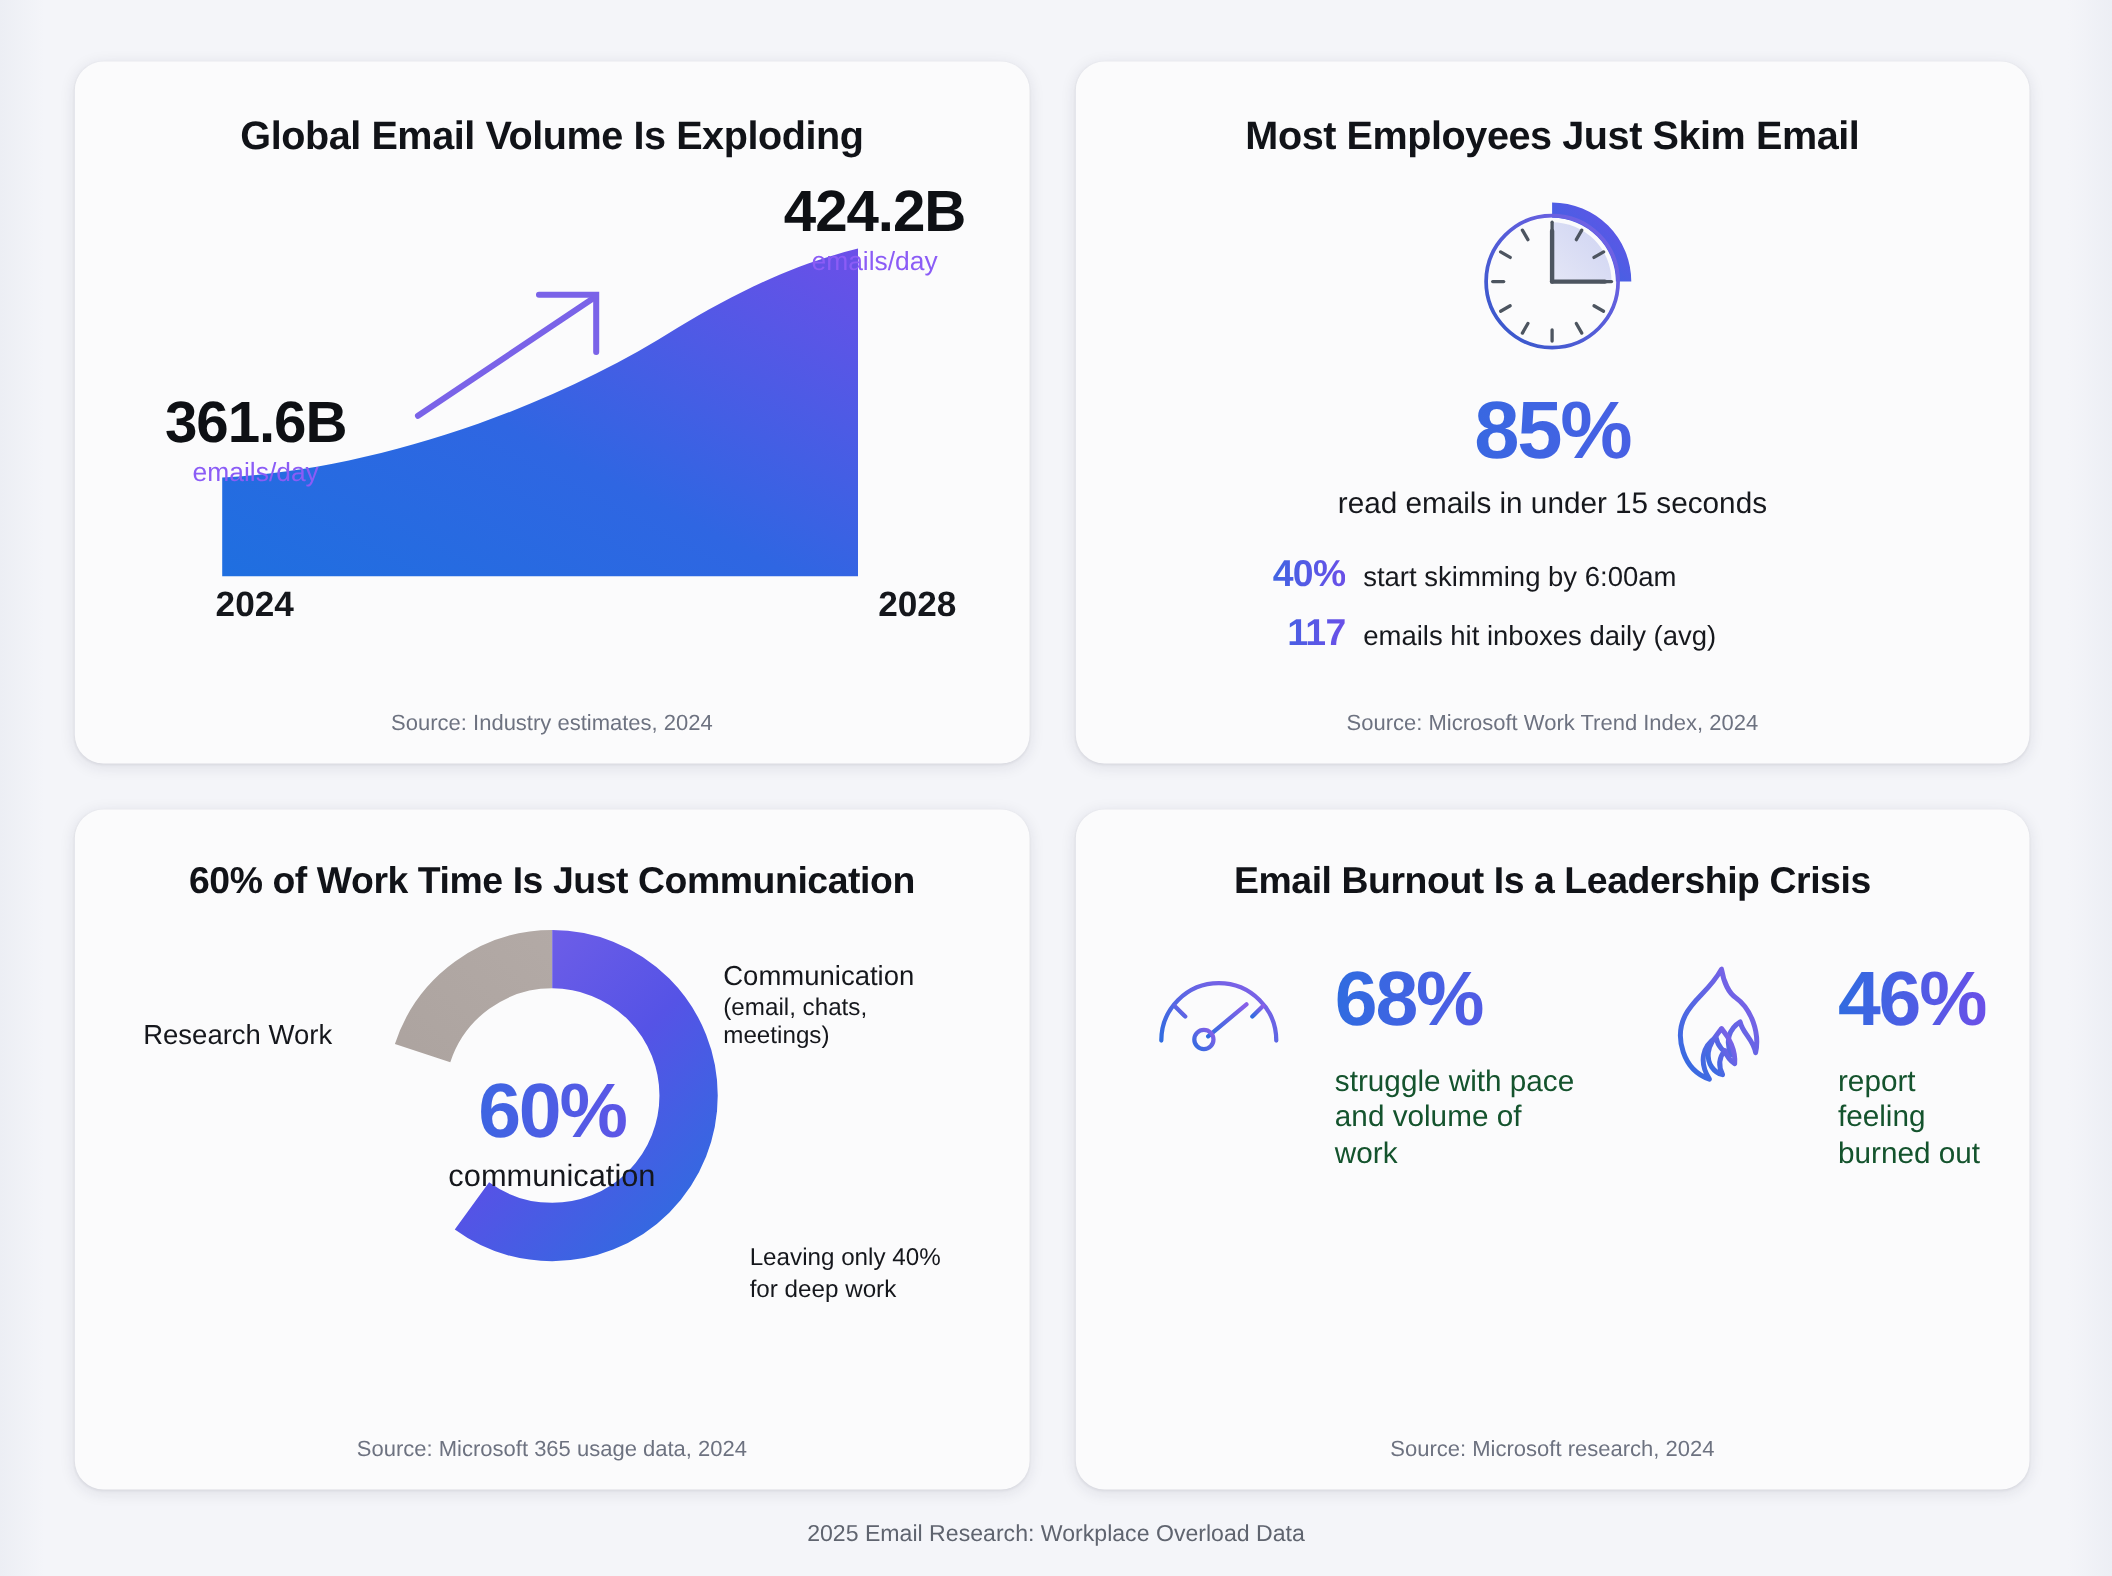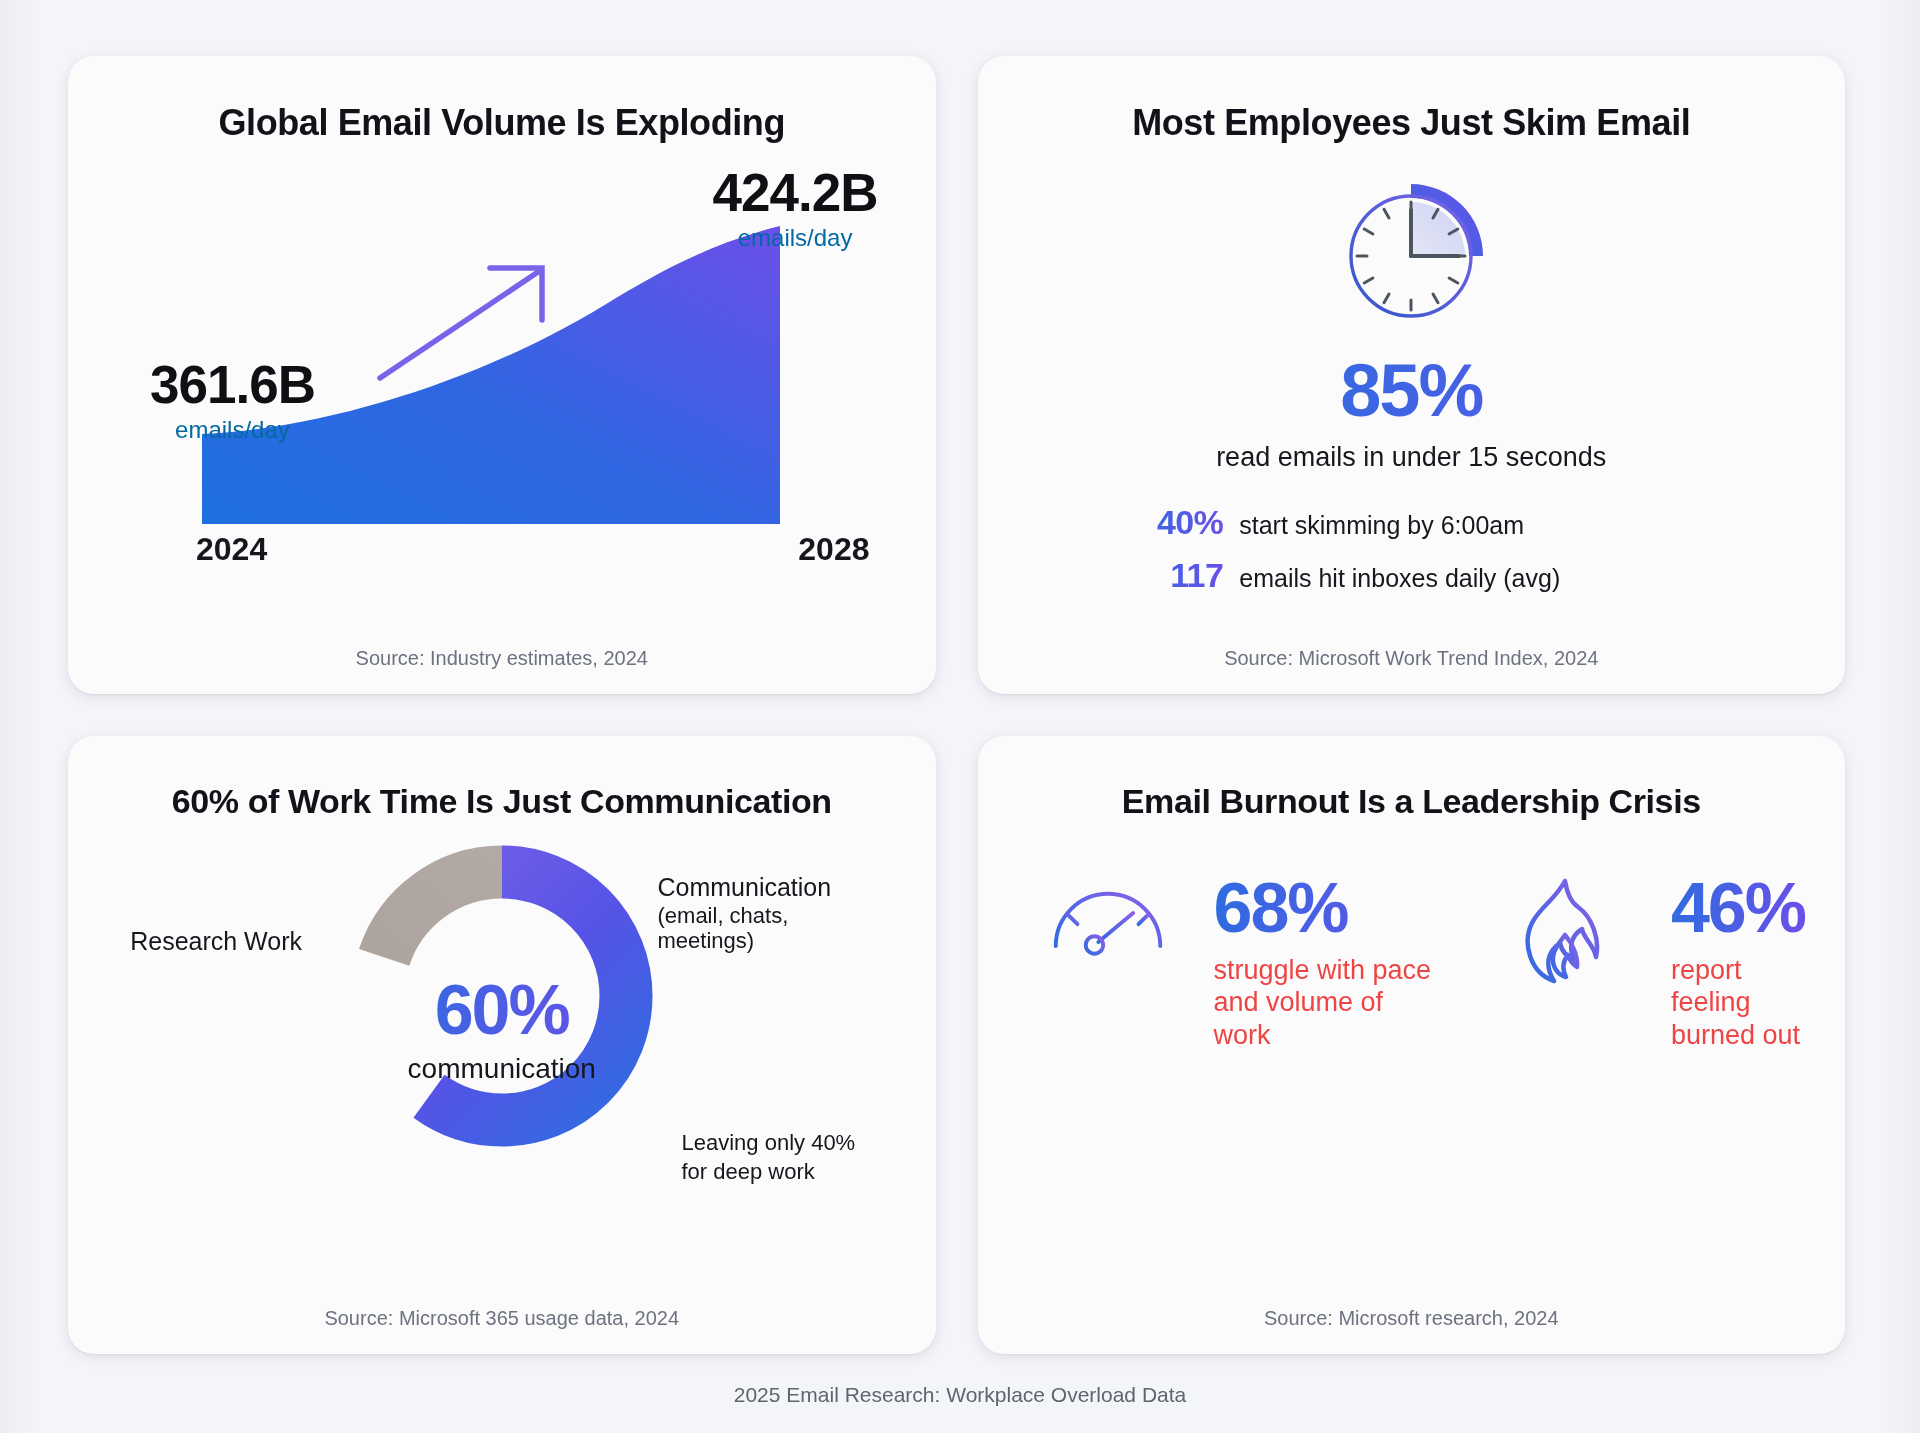--- a/index.html
+++ b/index.html
@@ -95,21 +95,21 @@
   }
   .big-num {
     font-size: 53px;
     font-weight: 700;
     letter-spacing: -1px;
     color: #0e1014;
     line-height: 1.02;
   }
   .big-num-sub {
     font-size: 24px;
-    color: #0369a1;
+    color: #8b5cf6;
     margin-top: 4px;
   }
   .area-svg {
     position: absolute;
     left: 88px;
     bottom: 54px;
   }
   .arrow-svg {
     position: absolute;
     left: 262px;
@@ -264,23 +264,23 @@
     font-weight: 700;
     letter-spacing: -2px;
     line-height: 0.95;
     background: linear-gradient(95deg, #2f6ce0 0%, #6b4fe8 100%);
     -webkit-background-clip: text;
     background-clip: text;
     color: transparent;
   }
   .burn-desc {
     font-size: 27px;
-    color: #ef4444;
+    color: #14532d;
     line-height: 1.22;
-    margin-top: 12px;
+    margin-top: 25px;
   }
 </style>
 </head>
 <body>
 
 <div class="page">
 
   <div class="grid">
 
     <div class="card card-1">

